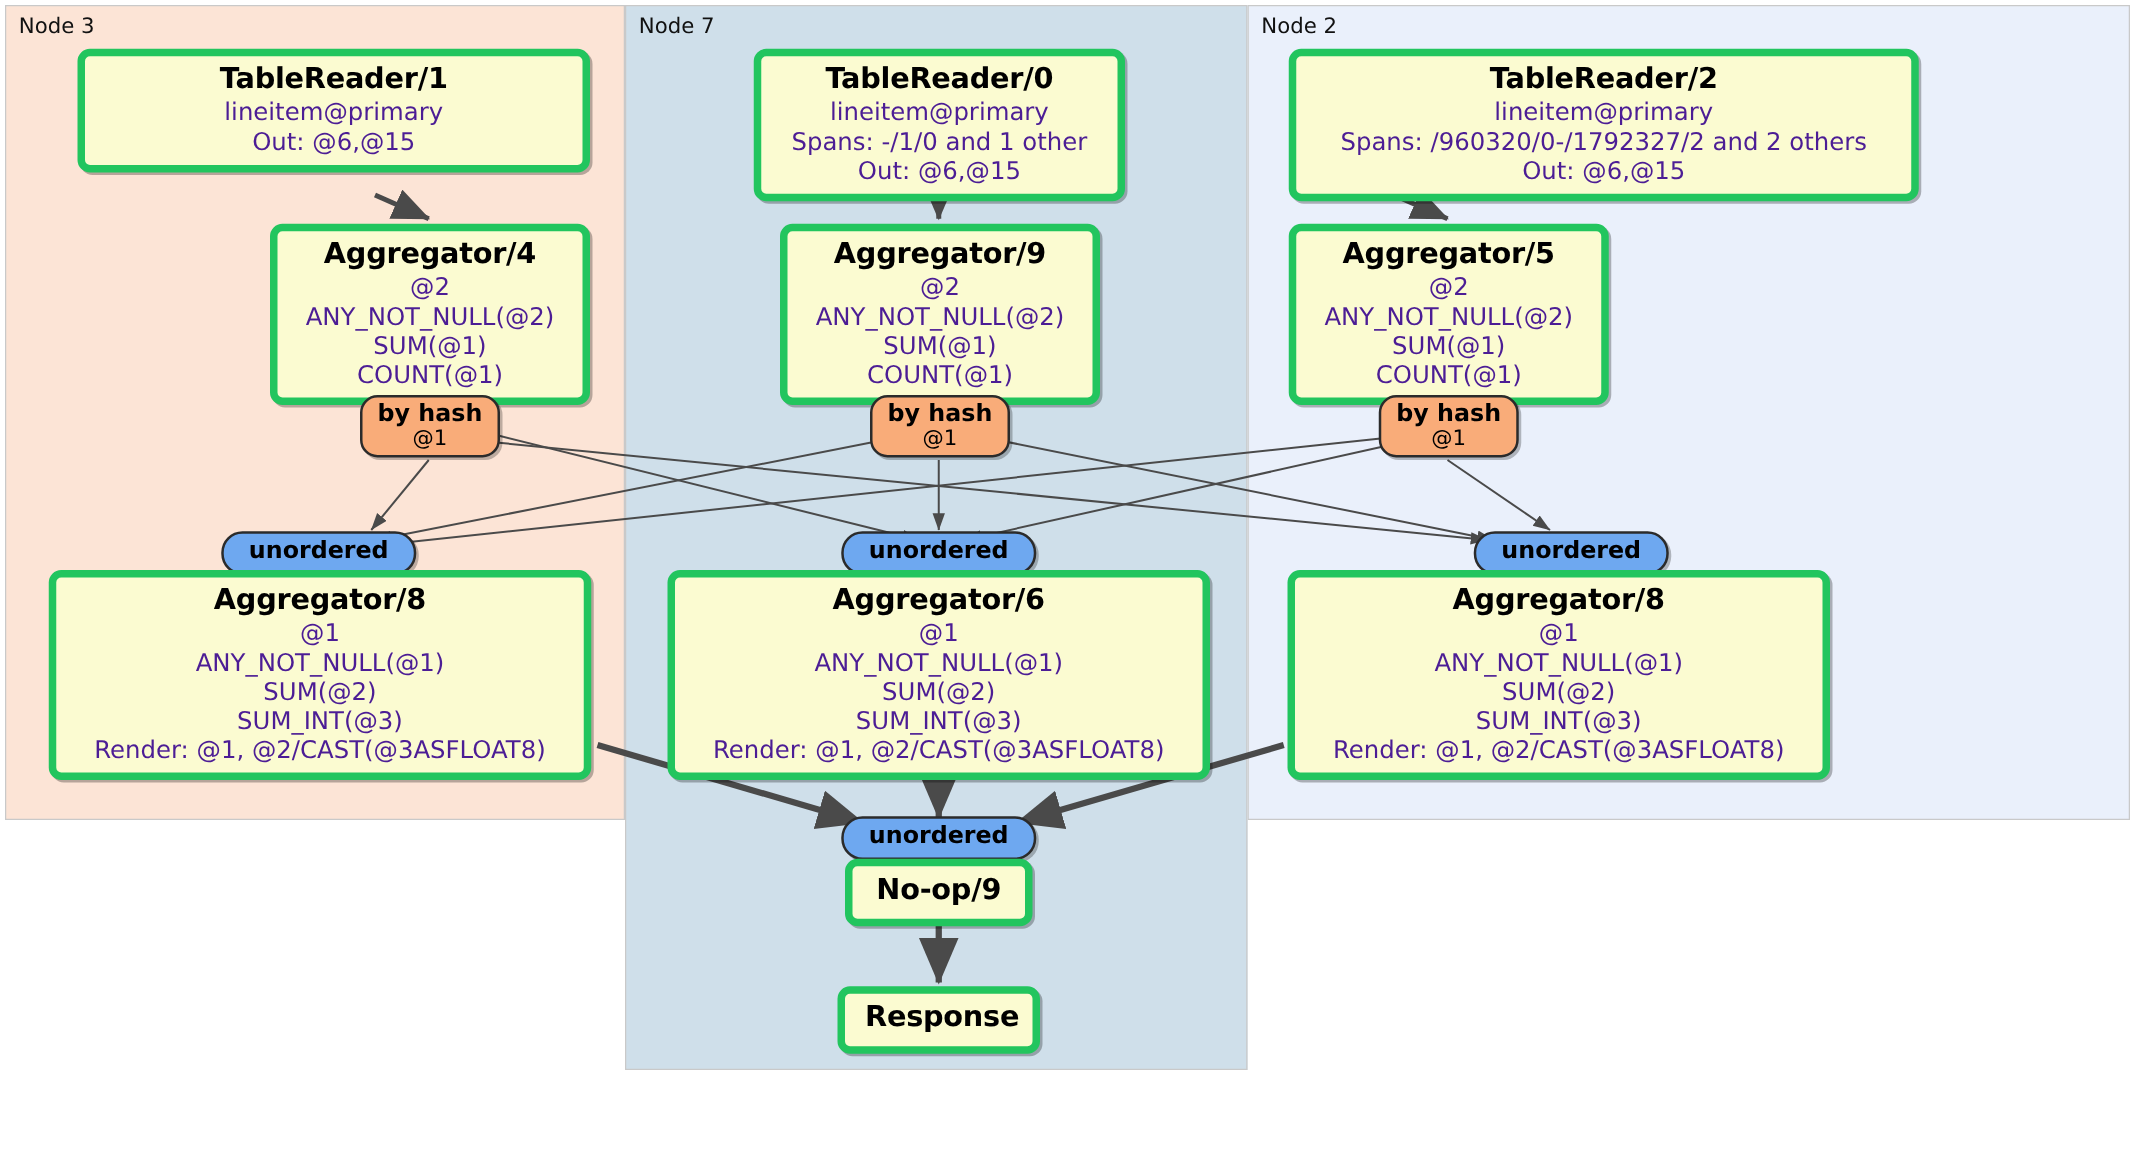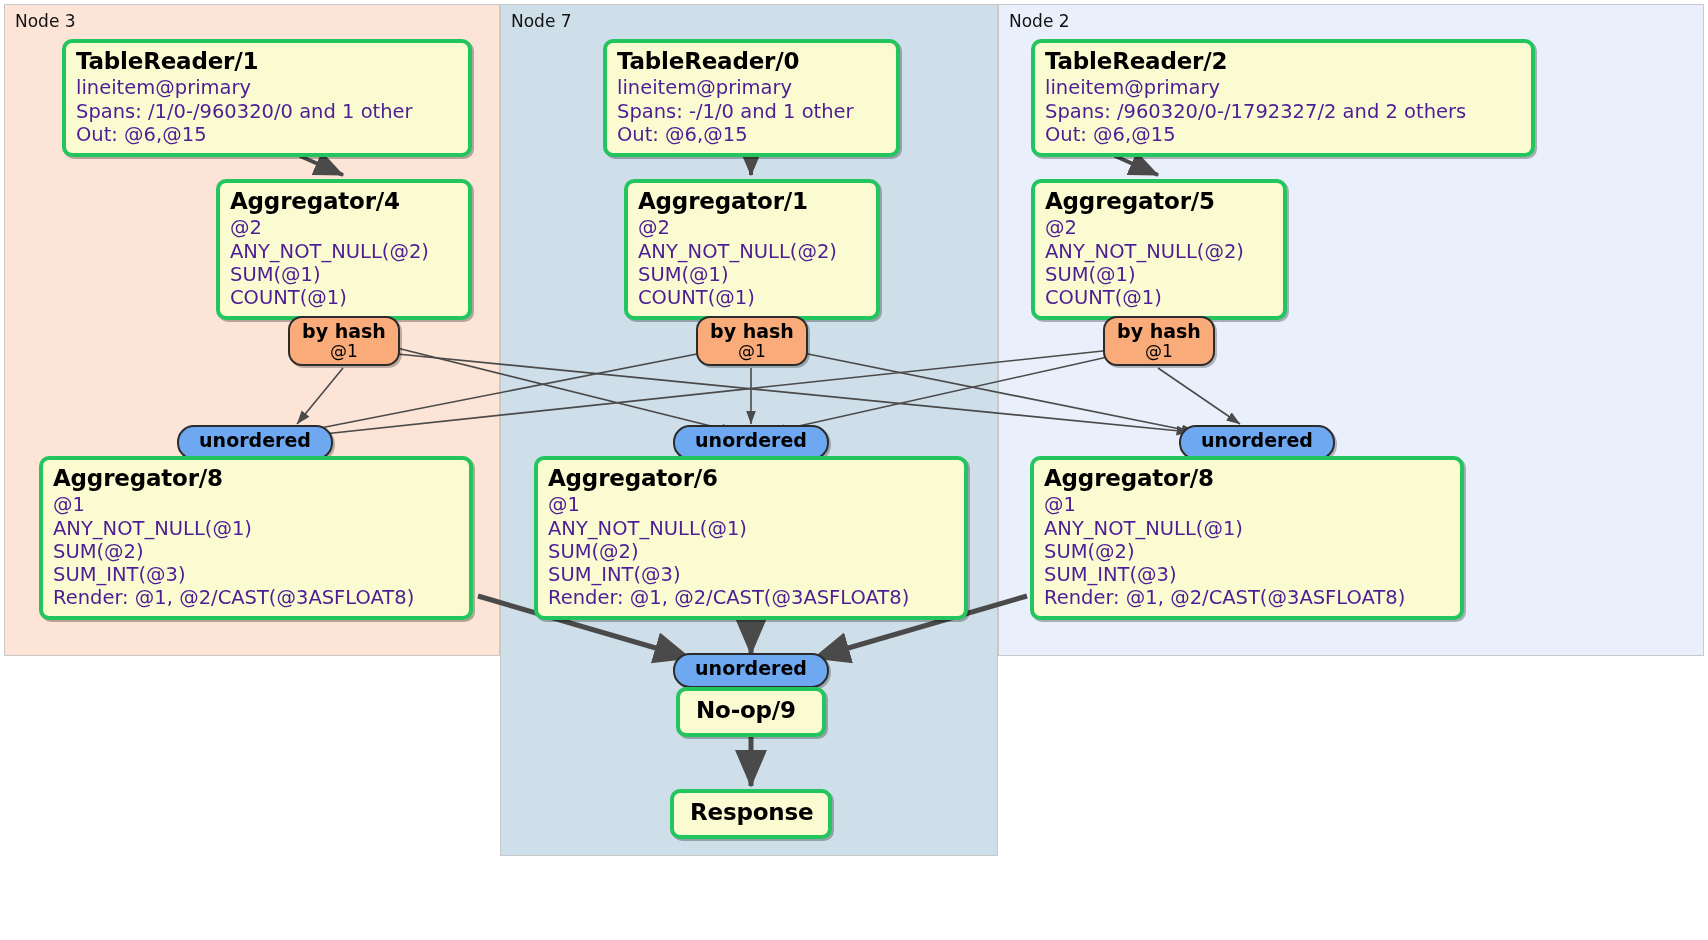--- a/index.html
+++ b/index.html
@@ -36,23 +36,24 @@
     left: 0; top: 0;
     width: 1708px;
     height: 940px;
     pointer-events: none;
   }
   
   .proc {
     position: absolute;
     box-sizing: border-box;
     background: #fbfbd1;
-    border: 4px solid #22c55e;
+    border: 6px solid #22c55e;
     border-radius: 10px;
     box-shadow: 2px 2px 0 rgba(0,0,0,0.28);
+    text-align: center;
     padding: 5px 10px 7px 10px;
     line-height: 1.19;
   }
   .proc .title {
     font-weight: bold;
     font-size: 23px;
     color: #000;
     letter-spacing: -0.2px;
     display: block;
     margin-bottom: 1px;
@@ -144,21 +145,20 @@
     <path d="M 478,596 L 690,658" stroke="#4a4a4a" stroke-width="5" fill="none" marker-end="url(#ah)"></path>
     <path d="M 751,628 L 751,654" stroke="#4a4a4a" stroke-width="5" fill="none" marker-end="url(#ah)"></path>
     <path d="M 1027,596 L 814,658" stroke="#4a4a4a" stroke-width="5" fill="none" marker-end="url(#ah)"></path>
 
     <path d="M 751,722 L 751,786" stroke="#4a4a4a" stroke-width="5" fill="none" marker-end="url(#ah)"></path>
   </svg>
 
   <div class="proc" style="left:62px; top:39px; width:410px;">
     <span class="title">TableReader/1</span>
     <span class="line">lineitem@primary</span>
-    <span class="line">Spans: /1/0-/960320/0 and 1 other</span>
     <span class="line">Out: @6,@15</span>
   </div>
 
   <div class="proc" style="left:603px; top:39px; width:297px;">
     <span class="title">TableReader/0</span>
     <span class="line">lineitem@primary</span>
     <span class="line">Spans: -/1/0 and 1 other</span>
     <span class="line">Out: @6,@15</span>
   </div>
 
@@ -171,21 +171,21 @@
 
   <div class="proc" style="left:216px; top:179px; width:256px;">
     <span class="title">Aggregator/4</span>
     <span class="line">@2</span>
     <span class="line">ANY_NOT_NULL(@2)</span>
     <span class="line">SUM(@1)</span>
     <span class="line">COUNT(@1)</span>
   </div>
 
   <div class="proc" style="left:624px; top:179px; width:256px;">
-    <span class="title">Aggregator/1</span>
+    <span class="title">Aggregator/9</span>
     <span class="line">@2</span>
     <span class="line">ANY_NOT_NULL(@2)</span>
     <span class="line">SUM(@1)</span>
     <span class="line">COUNT(@1)</span>
   </div>
 
   <div class="proc" style="left:1031px; top:179px; width:256px;">
     <span class="title">Aggregator/5</span>
     <span class="line">@2</span>
     <span class="line">ANY_NOT_NULL(@2)</span>

